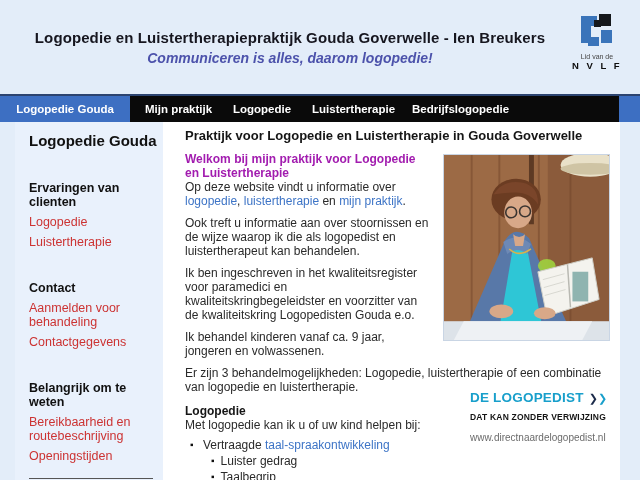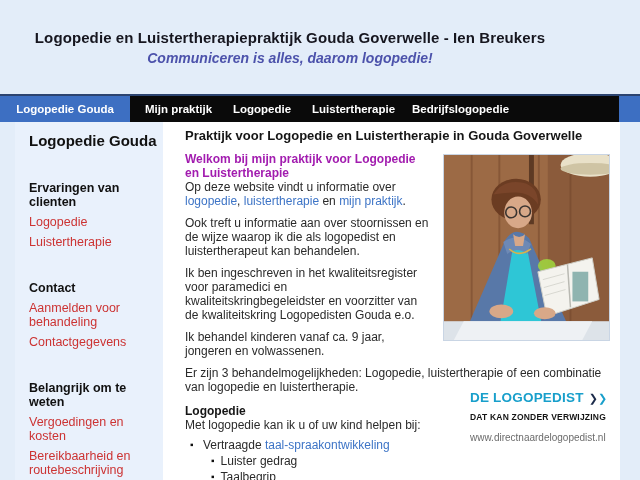--- a/index.html
+++ b/index.html
@@ -75,20 +75,32 @@
   .bn-url { font-size: 10px; color: #6b6b6b; margin-top: 7px; }
 </style>
 </head>
 <body>
 
 <div class="header">
   <div class="header-text">
     <div class="site-title">Logopedie en Luistertherapiepraktijk Gouda Goverwelle - Ien Breukers</div>
     <div class="site-subtitle">Communiceren is alles, daarom logopedie!</div>
   </div>
+  <div class="logo-block">
+    <div class="logo-mark">
+      <i class="lg-b1"></i>
+        <i class="lg-b2"></i>
+        <i class="lg-k1"></i>
+        <i class="lg-k2"></i>
+        <i class="lg-b3"></i>
+        <i class="lg-b4"></i>
+    </div>
+    <div class="logo-cap">Lid van de</div>
+    <div class="logo-org">N V L F</div>
+  </div>
 </div>
 
 <div class="nav">
   <div class="nav-black"></div>
   <span class="nav-item active">Logopedie Gouda</span>
   <span class="nav-item ni-1">Mijn praktijk</span>
   <span class="nav-item ni-2">Logopedie</span>
   <span class="nav-item ni-3">Luistertherapie</span>
   <span class="nav-item ni-4">Bedrijfslogopedie</span>
 </div>
@@ -97,21 +109,20 @@
 
   <div class="sidebar">
     <div class="sb-title">Logopedie Gouda</div>
     <div class="sb-item sb-head">Ervaringen van clienten</div>
     <div class="sb-item sb-link">Logopedie</div>
     <div class="sb-item sb-link">Luistertherapie</div>
     <div class="sb-item sb-head">Contact</div>
     <div class="sb-item sb-link">Aanmelden voor behandeling</div>
     <div class="sb-item sb-link">Contactgegevens</div>
     <div class="sb-item sb-head">Belangrijk om te weten</div>
-    <div class="sb-item sb-link">Vergoedingen en kosten</div>
     <div class="sb-item sb-link">Bereikbaarheid en routebeschrijving</div>
     <div class="sb-item sb-link">Openingstijden</div>
     <hr class="sb-hr">
     <div class="sb-item sb-head">Actueel</div>
 
   </div>
 
   <div class="main">
     <h1>Praktijk voor Logopedie en Luistertherapie in Gouda Goverwelle</h1>
 

